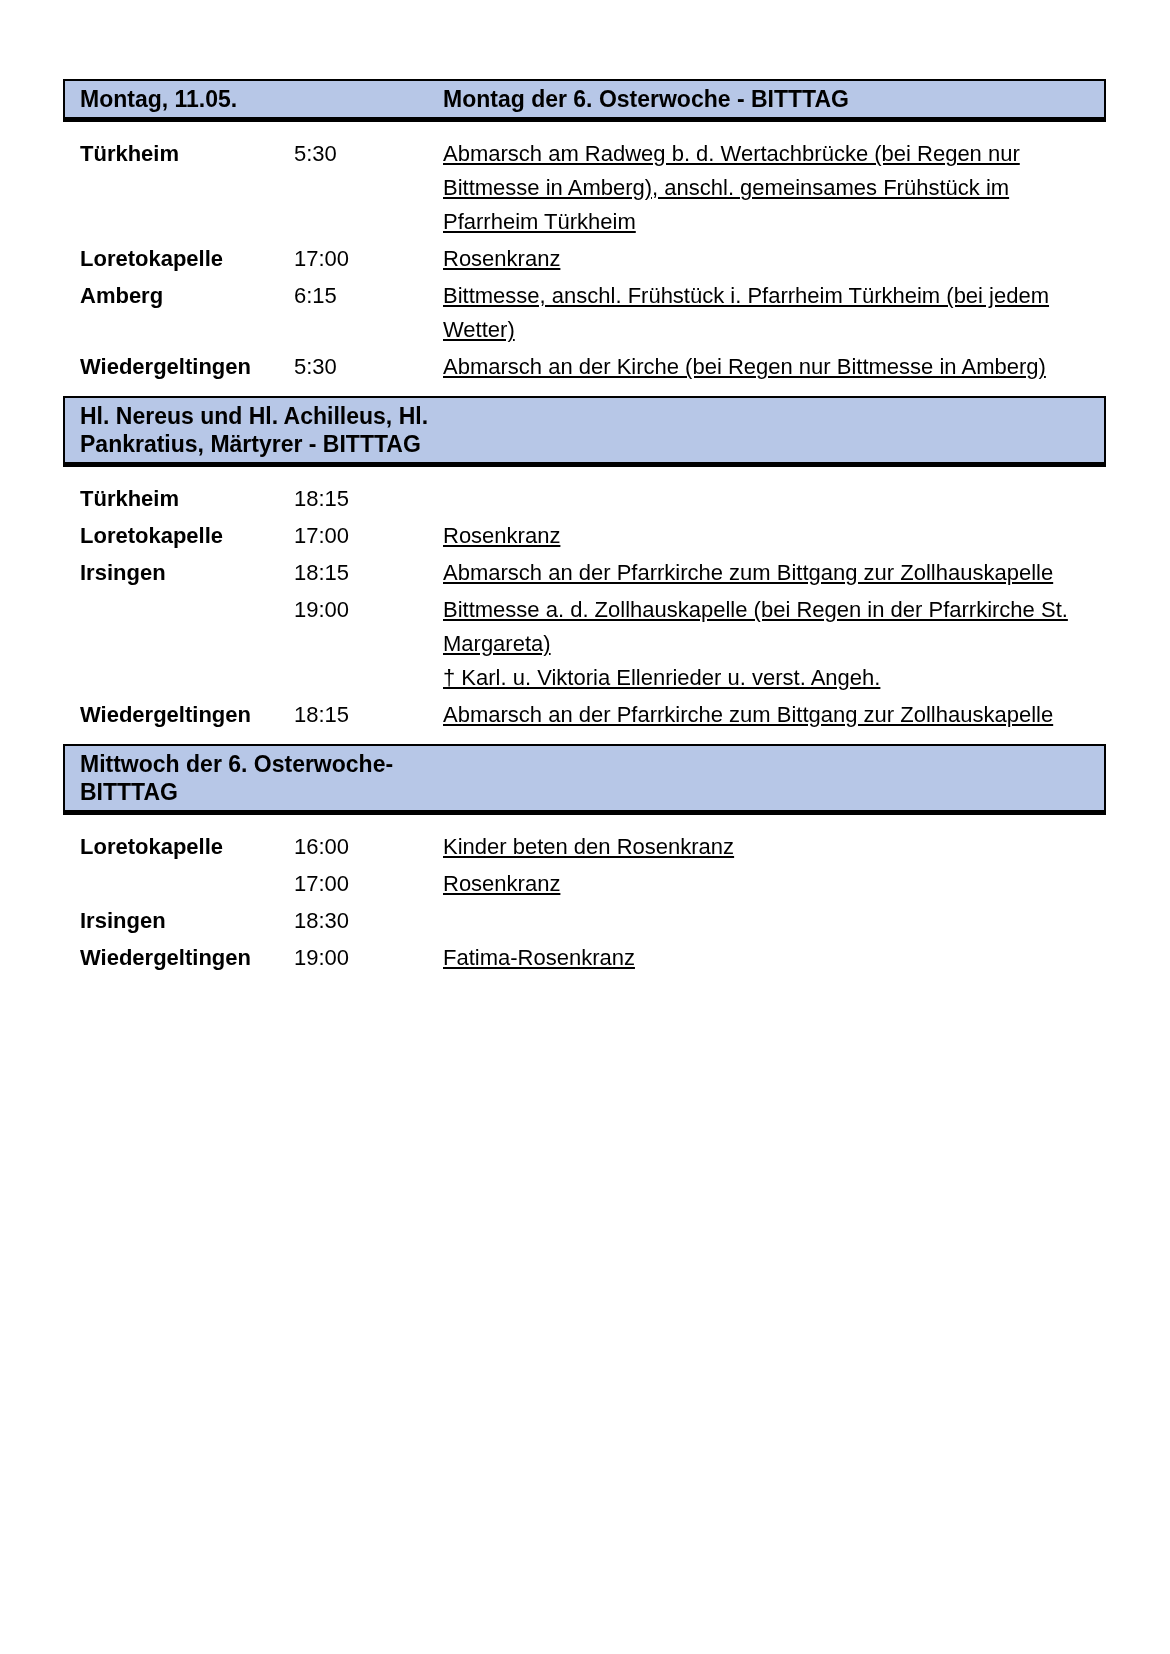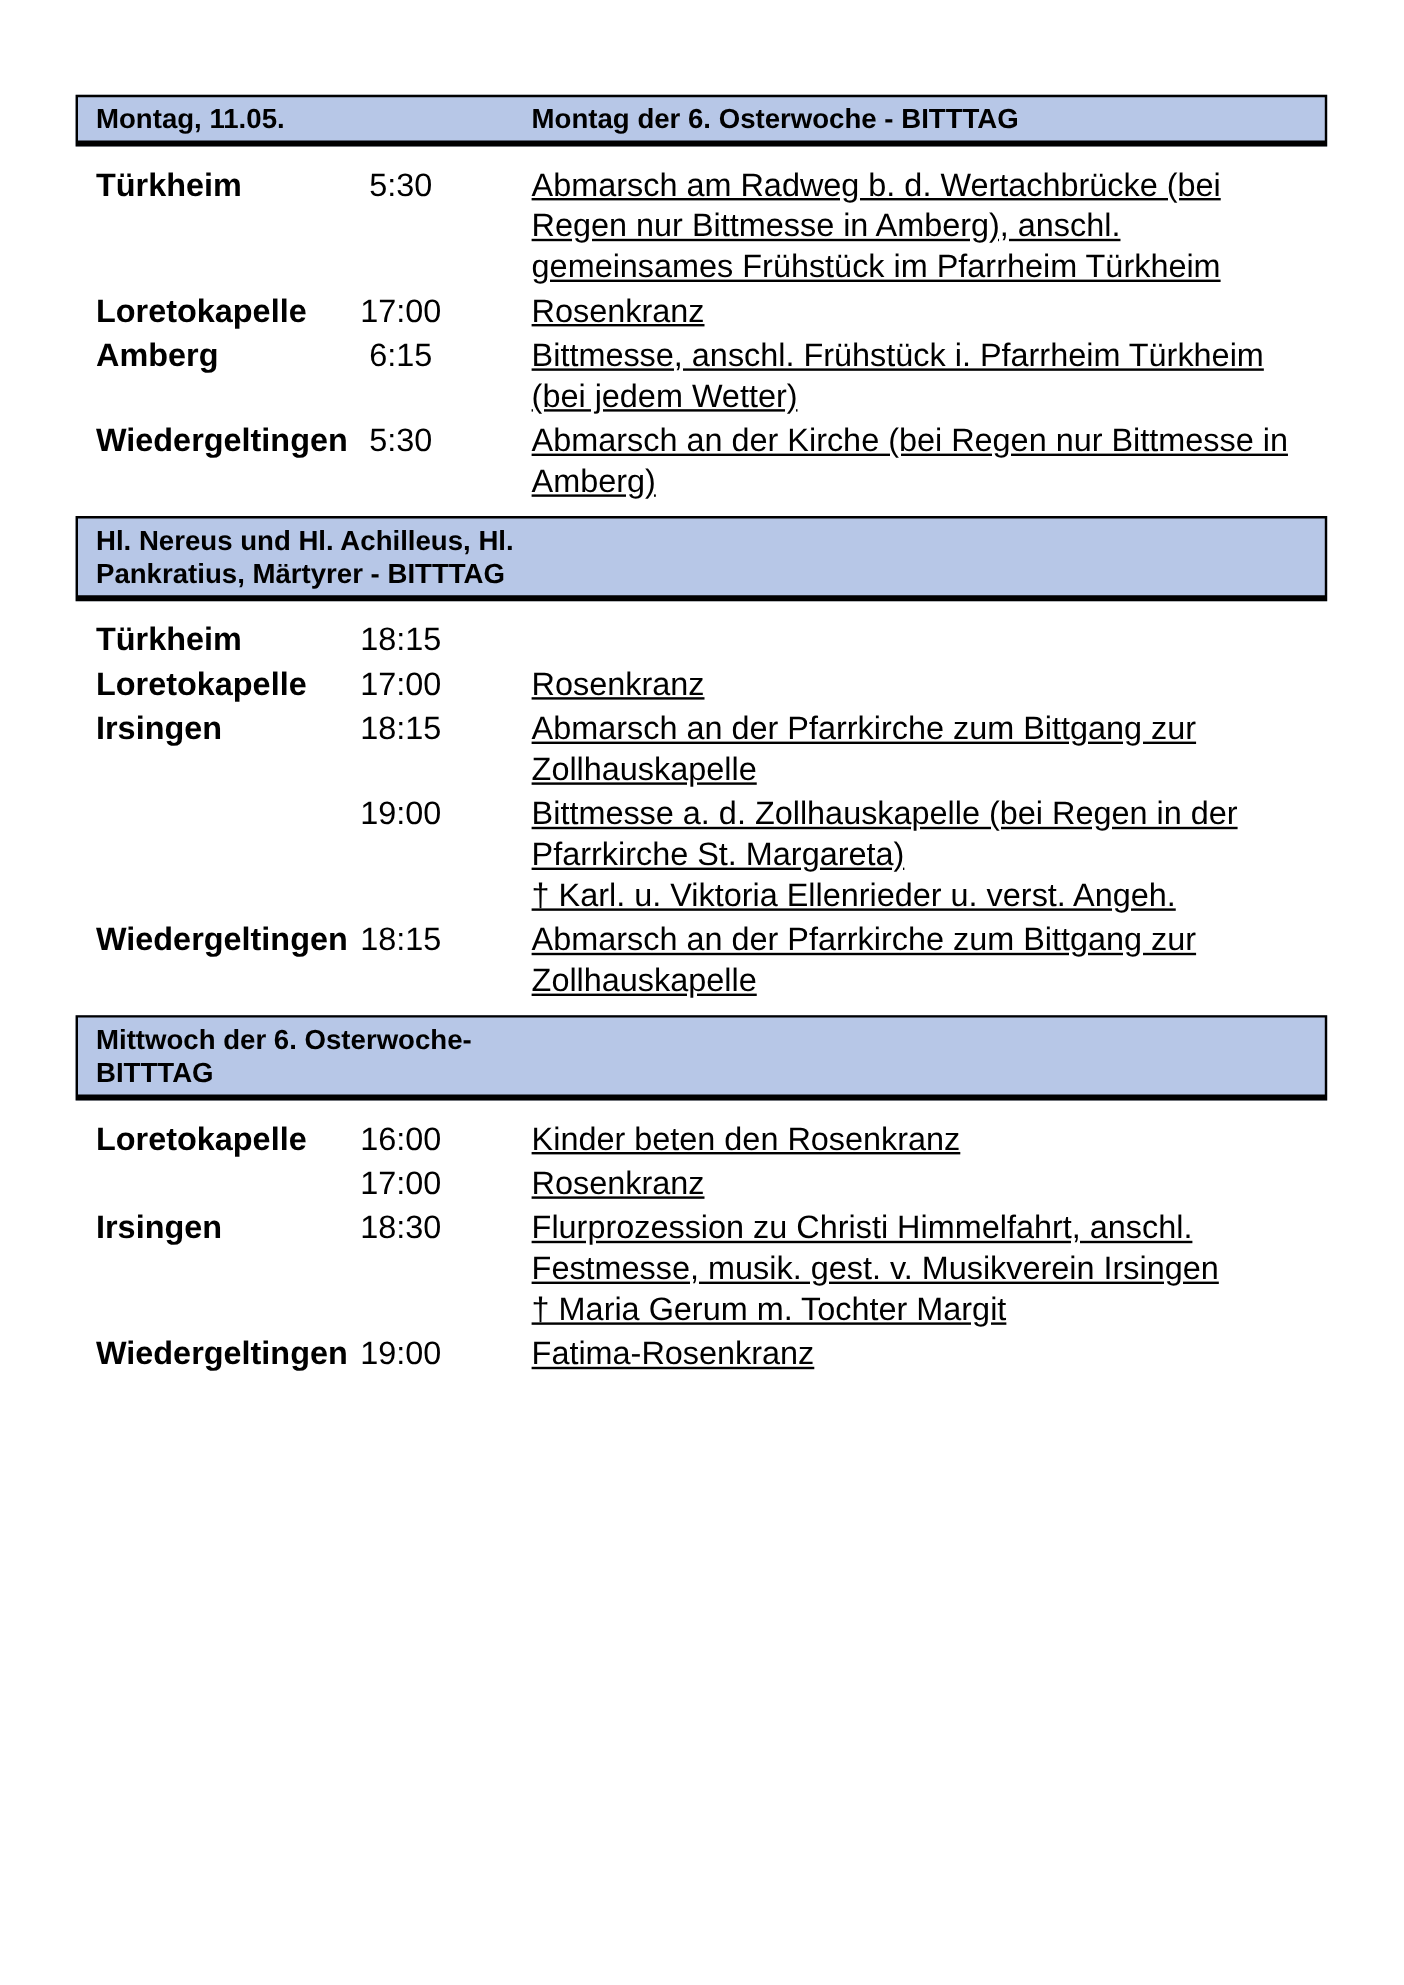--- a/index.html
+++ b/index.html
@@ -37,25 +37,25 @@
     box-sizing: border-box;
     width: 1043px;
     padding: 15px 0 0 17px;
   }
   .row {
     display: grid;
     grid-template-columns: 214px 80px 729px;
     margin-bottom: 3px;
   }
   .row > div {
-    font-size: 27px;
+    font-size: 22px;
     line-height: 34px;
   }
   .loc { font-weight: bold; }
-  .time { text-align: center; }
+  .time { text-align: left; }
   .desc {
     padding-left: 69px;
     white-space: pre-line;
     text-decoration: underline;
   }
 </style>
 </head>
 <body>
 
 <div class="page">
@@ -142,22 +142,20 @@
 
   <div class="row">
     <div class="loc"></div>
     <div class="time">17:00</div>
     <div class="desc">Rosenkranz</div>
   </div>
 
   <div class="row">
     <div class="loc">Irsingen</div>
     <div class="time">18:30</div>
-    <div class="desc">Flurprozession zu Christi Himmelfahrt, anschl. Festmesse, musik. gest. v. Musikverein Irsingen
-† Maria Gerum m. Tochter Margit</div>
   </div>
 
   <div class="row">
     <div class="loc">Wiedergeltingen</div>
     <div class="time">19:00</div>
     <div class="desc">Fatima-Rosenkranz</div>
   </div>
 </div>
   </section>
 </div>

